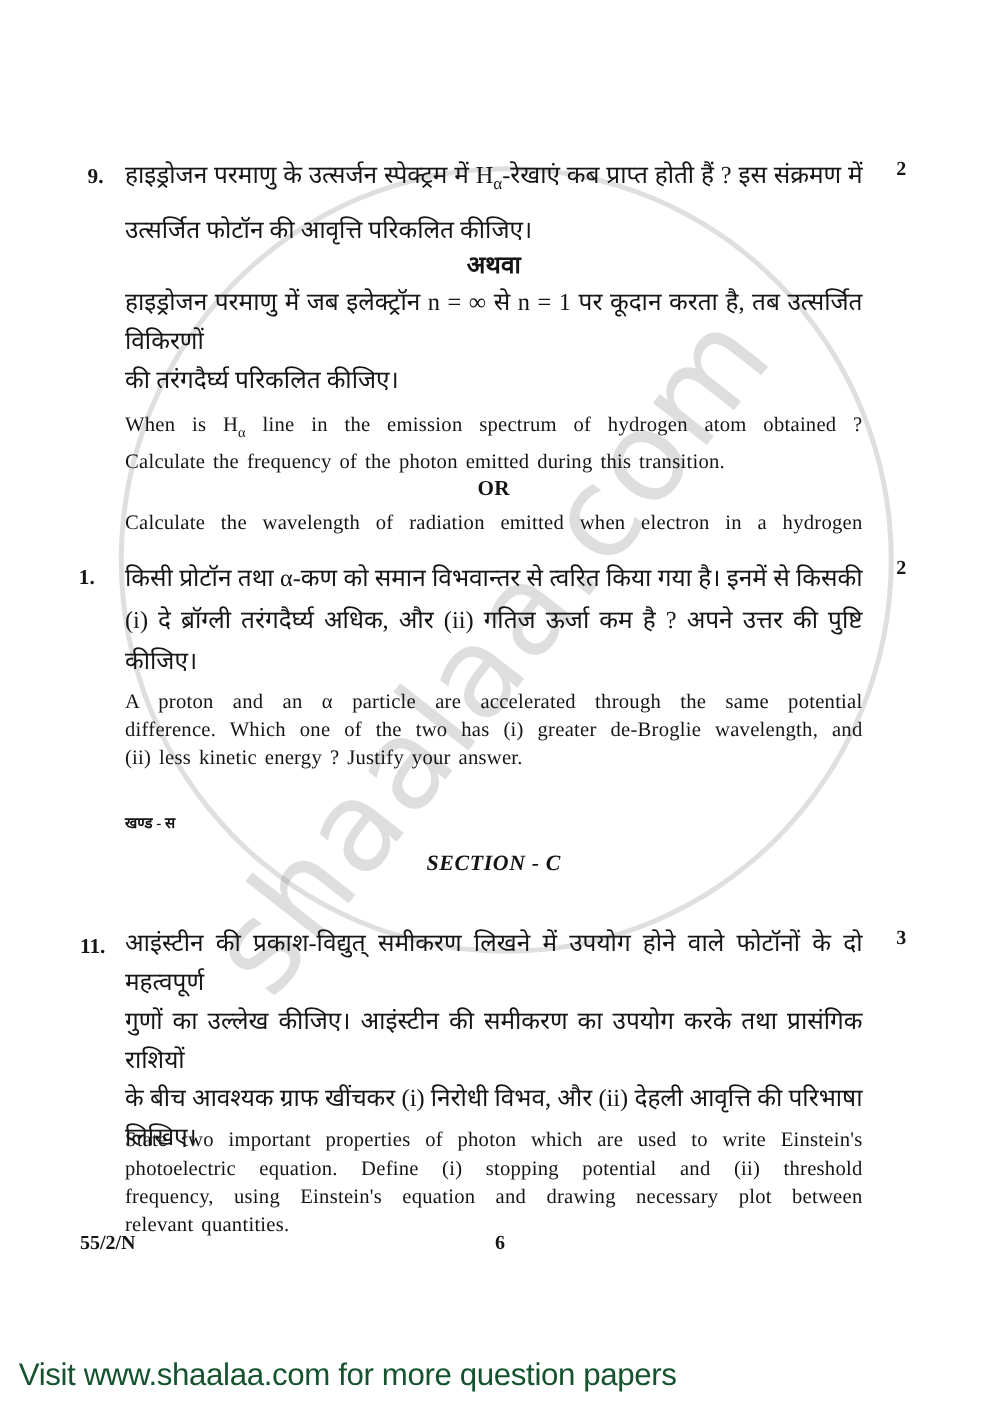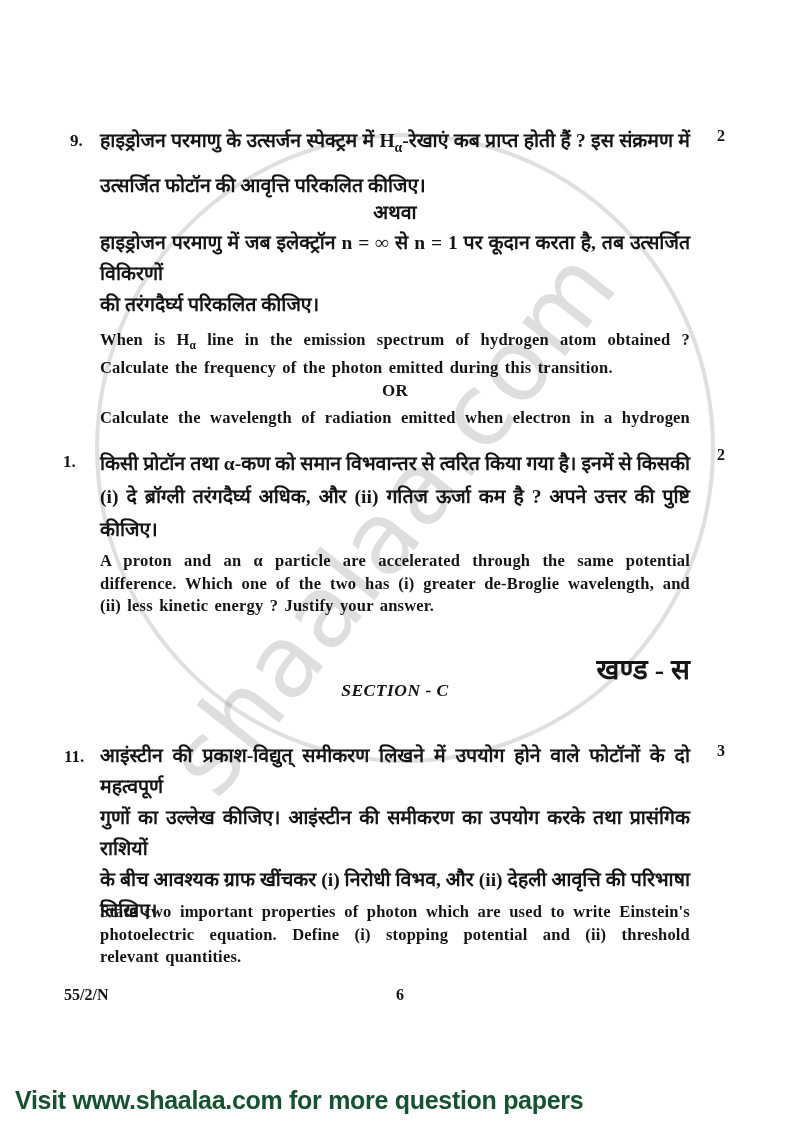--- a/index.html
+++ b/index.html
@@ -26,21 +26,21 @@
     left: 392px; top: 522px;
     transform: translate(-50%,-50%) rotate(-52deg);
     font-family: "DejaVu Sans", sans-serif;
     font-size: 100px;
     letter-spacing: 2px;
     color: rgba(90,90,90,0.20);
     white-space: nowrap;
   }
 
   
-  .abs { position: absolute; font-weight: bold; }
+  .abs { position: absolute; }
   .qnum {
     position: absolute;
     font-weight: bold;
     font-size: 17px;
   }
   .marks {
     position: absolute;
     left: 708px; width: 26px;
     font-weight: bold;
     font-size: 16px;
@@ -59,21 +59,21 @@
     letter-spacing: 0.2px;
     word-spacing: 2px;
     margin-top: 36px;
   }
   .jl { text-align: justify; text-align-last: justify; }
   .ll { text-align: left; }
   .center-label {
     text-align: center;
     font-weight: bold;
   }
-  .sec-hi { font-size: 28px; font-weight: bold; text-align: right; }
+  .sec-hi { font-size: 12px; font-weight: bold; text-align: left; }
   .sec-en { font-size: 17.5px; font-weight: bold; text-align: center; letter-spacing: 0.5px; }
 
   .footer-code { left: 64px; font-weight: bold; font-size: 16px; }
   .footer-page { left: 388px; width: 24px; text-align: center; font-weight: bold; font-size: 16px; }
 
   .promo {
     left: 15px; top: 1086px;
     font-family: "Liberation Sans", sans-serif;
     font-size: 25px;
     letter-spacing: -0.3px;
@@ -138,20 +138,21 @@
   <div class="abs col hi2" style="top:740px;">
     <div class="jl">आइंस्टीन की प्रकाश-विद्युत् समीकरण लिखने में उपयोग होने वाले फोटॉनों के दो महत्वपूर्ण</div>
     <div class="jl">गुणों का उल्लेख कीजिए।  आइंस्टीन की समीकरण का उपयोग करके तथा प्रासंगिक राशियों</div>
     <div class="jl">के बीच आवश्यक ग्राफ खींचकर (i) निरोधी विभव, और (ii) देहली आवृत्ति की परिभाषा</div>
     <div class="ll">लिखिए।</div>
   </div>
 
   <div class="abs col en" style="top:865px;">
     <div class="jl">State two important properties of photon which are used to write Einstein's</div>
     <div class="jl">photoelectric equation.  Define (i) stopping potential and (ii) threshold</div>
+    <div class="jl">frequency, using Einstein's equation and drawing necessary plot between</div>
     <div class="ll">relevant quantities.</div>
   </div>
 
   <div class="abs footer-code" style="top:986px;text-align:center;">55/2/N</div>
   <div class="abs footer-page" style="top:986px;">6</div>
 
   <div class="abs promo">Visit www.shaalaa.com for more question papers</div>
 
 </div>
 

